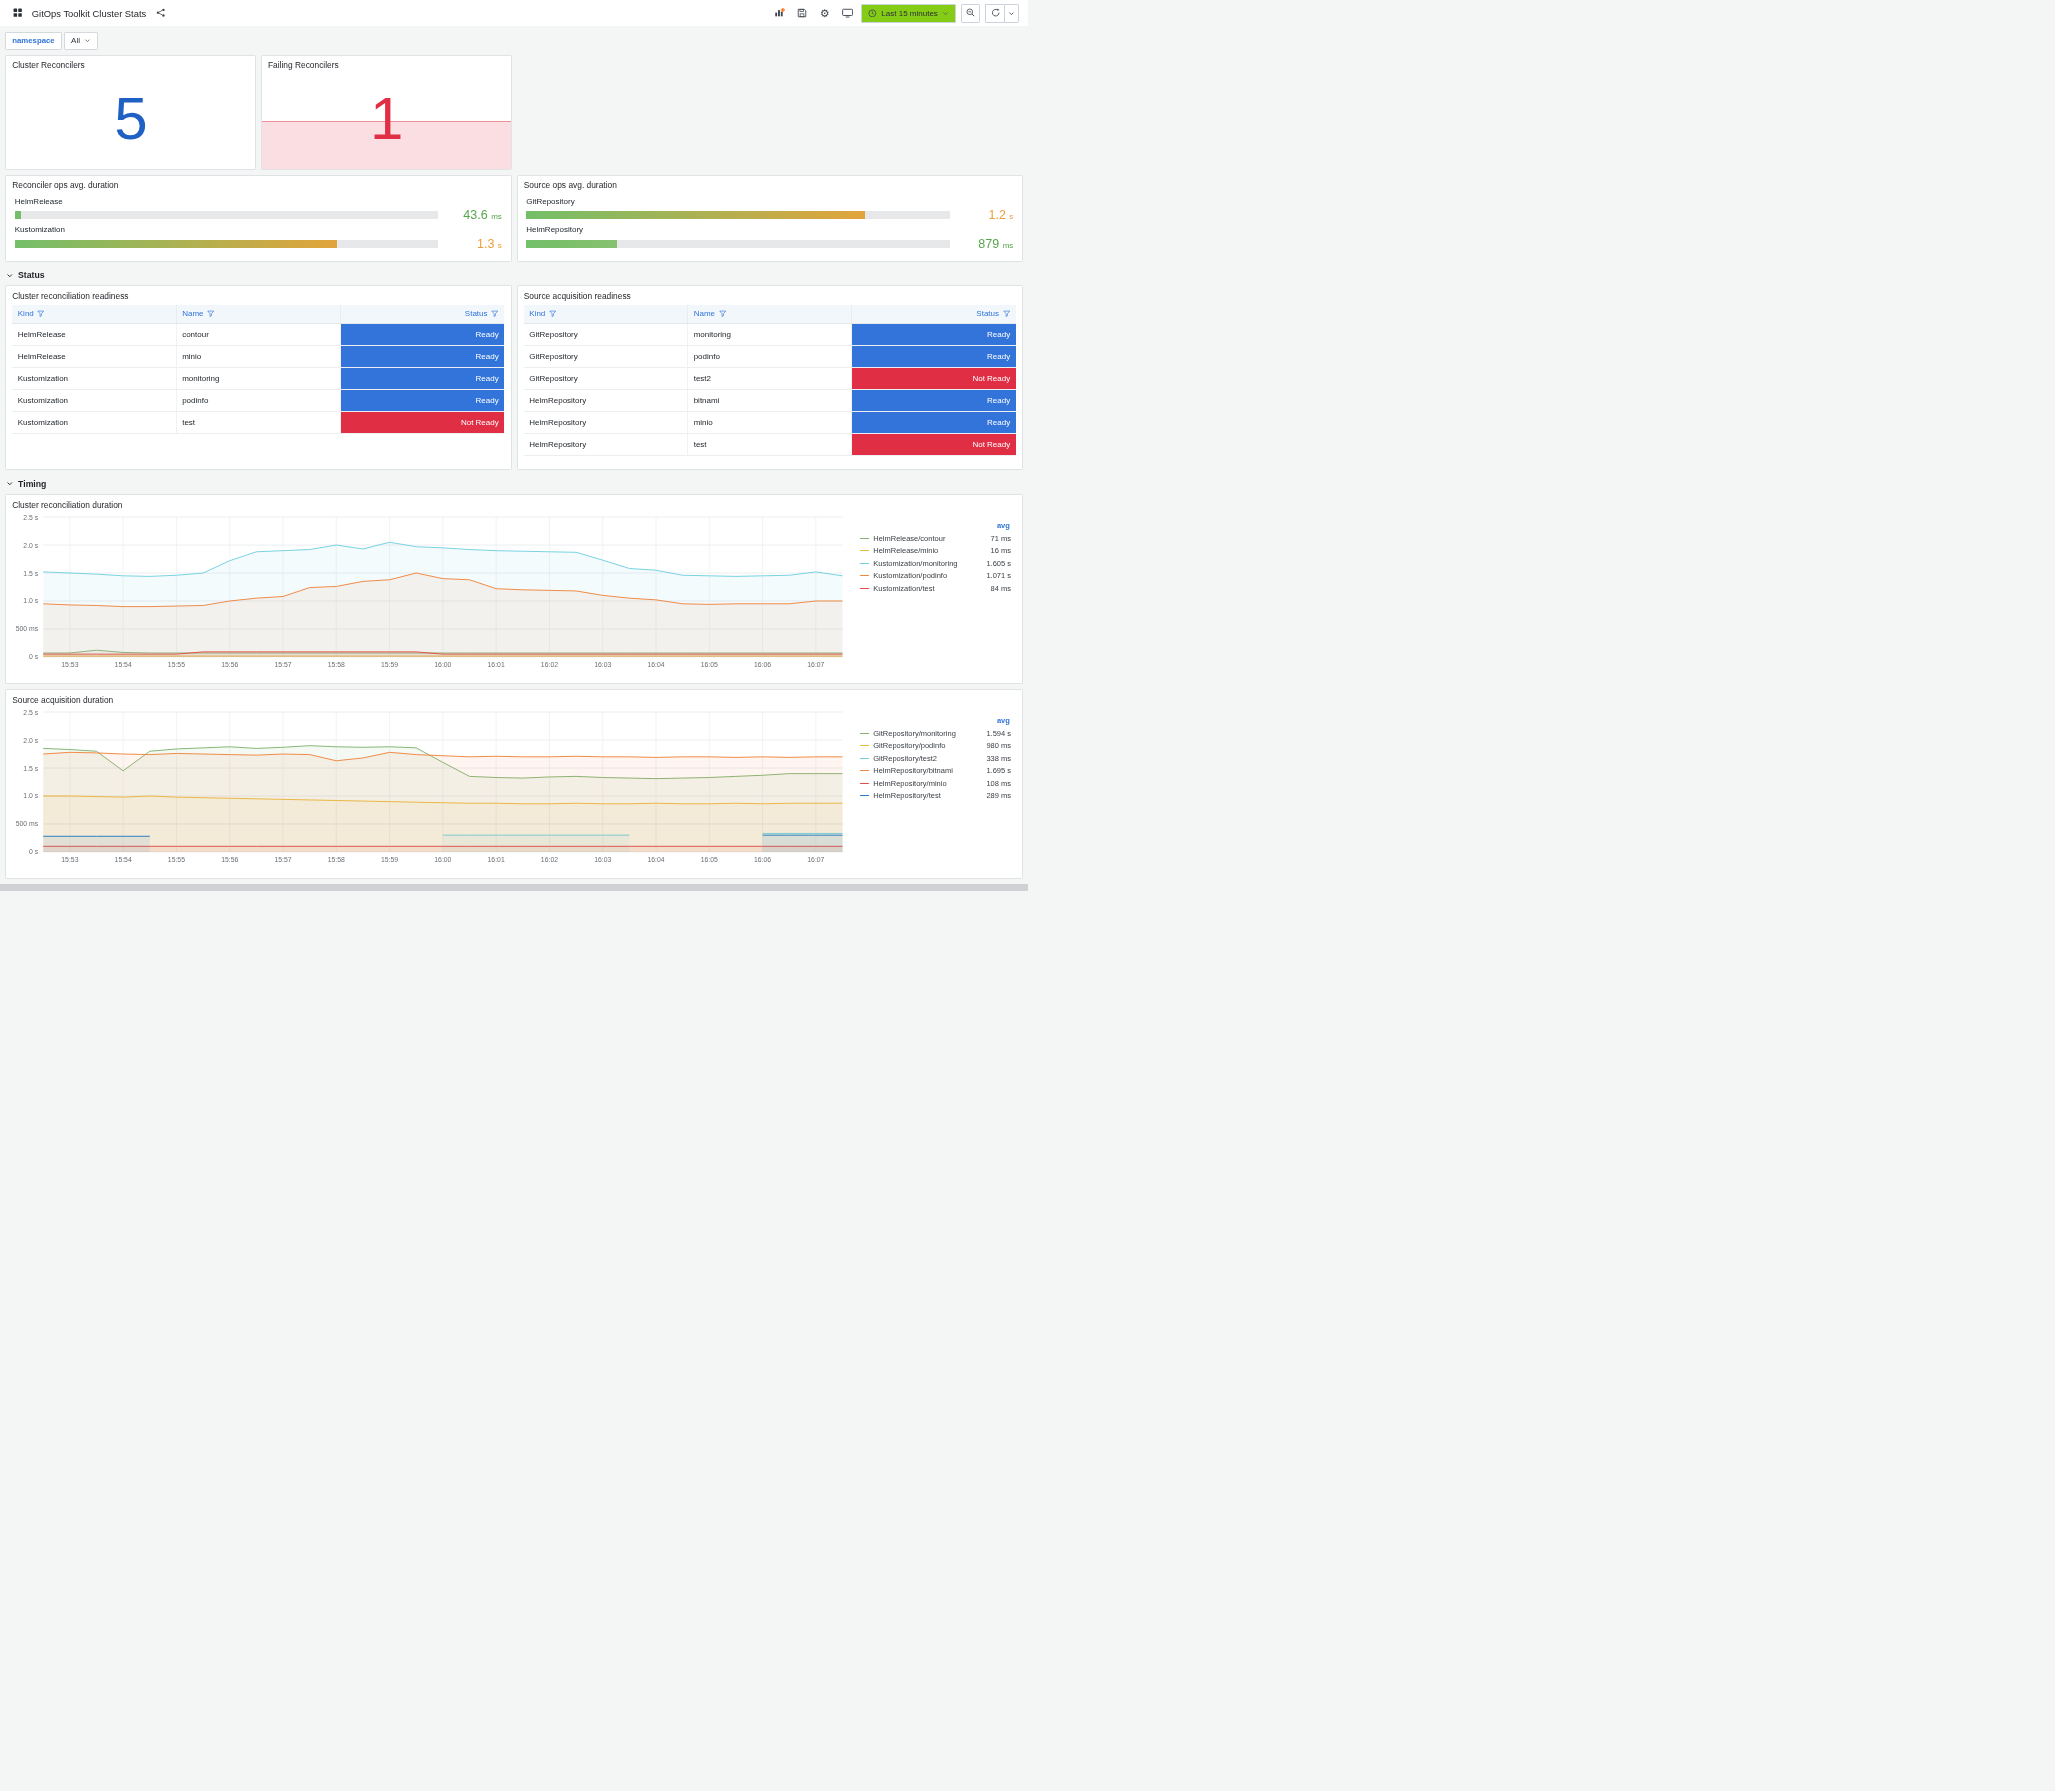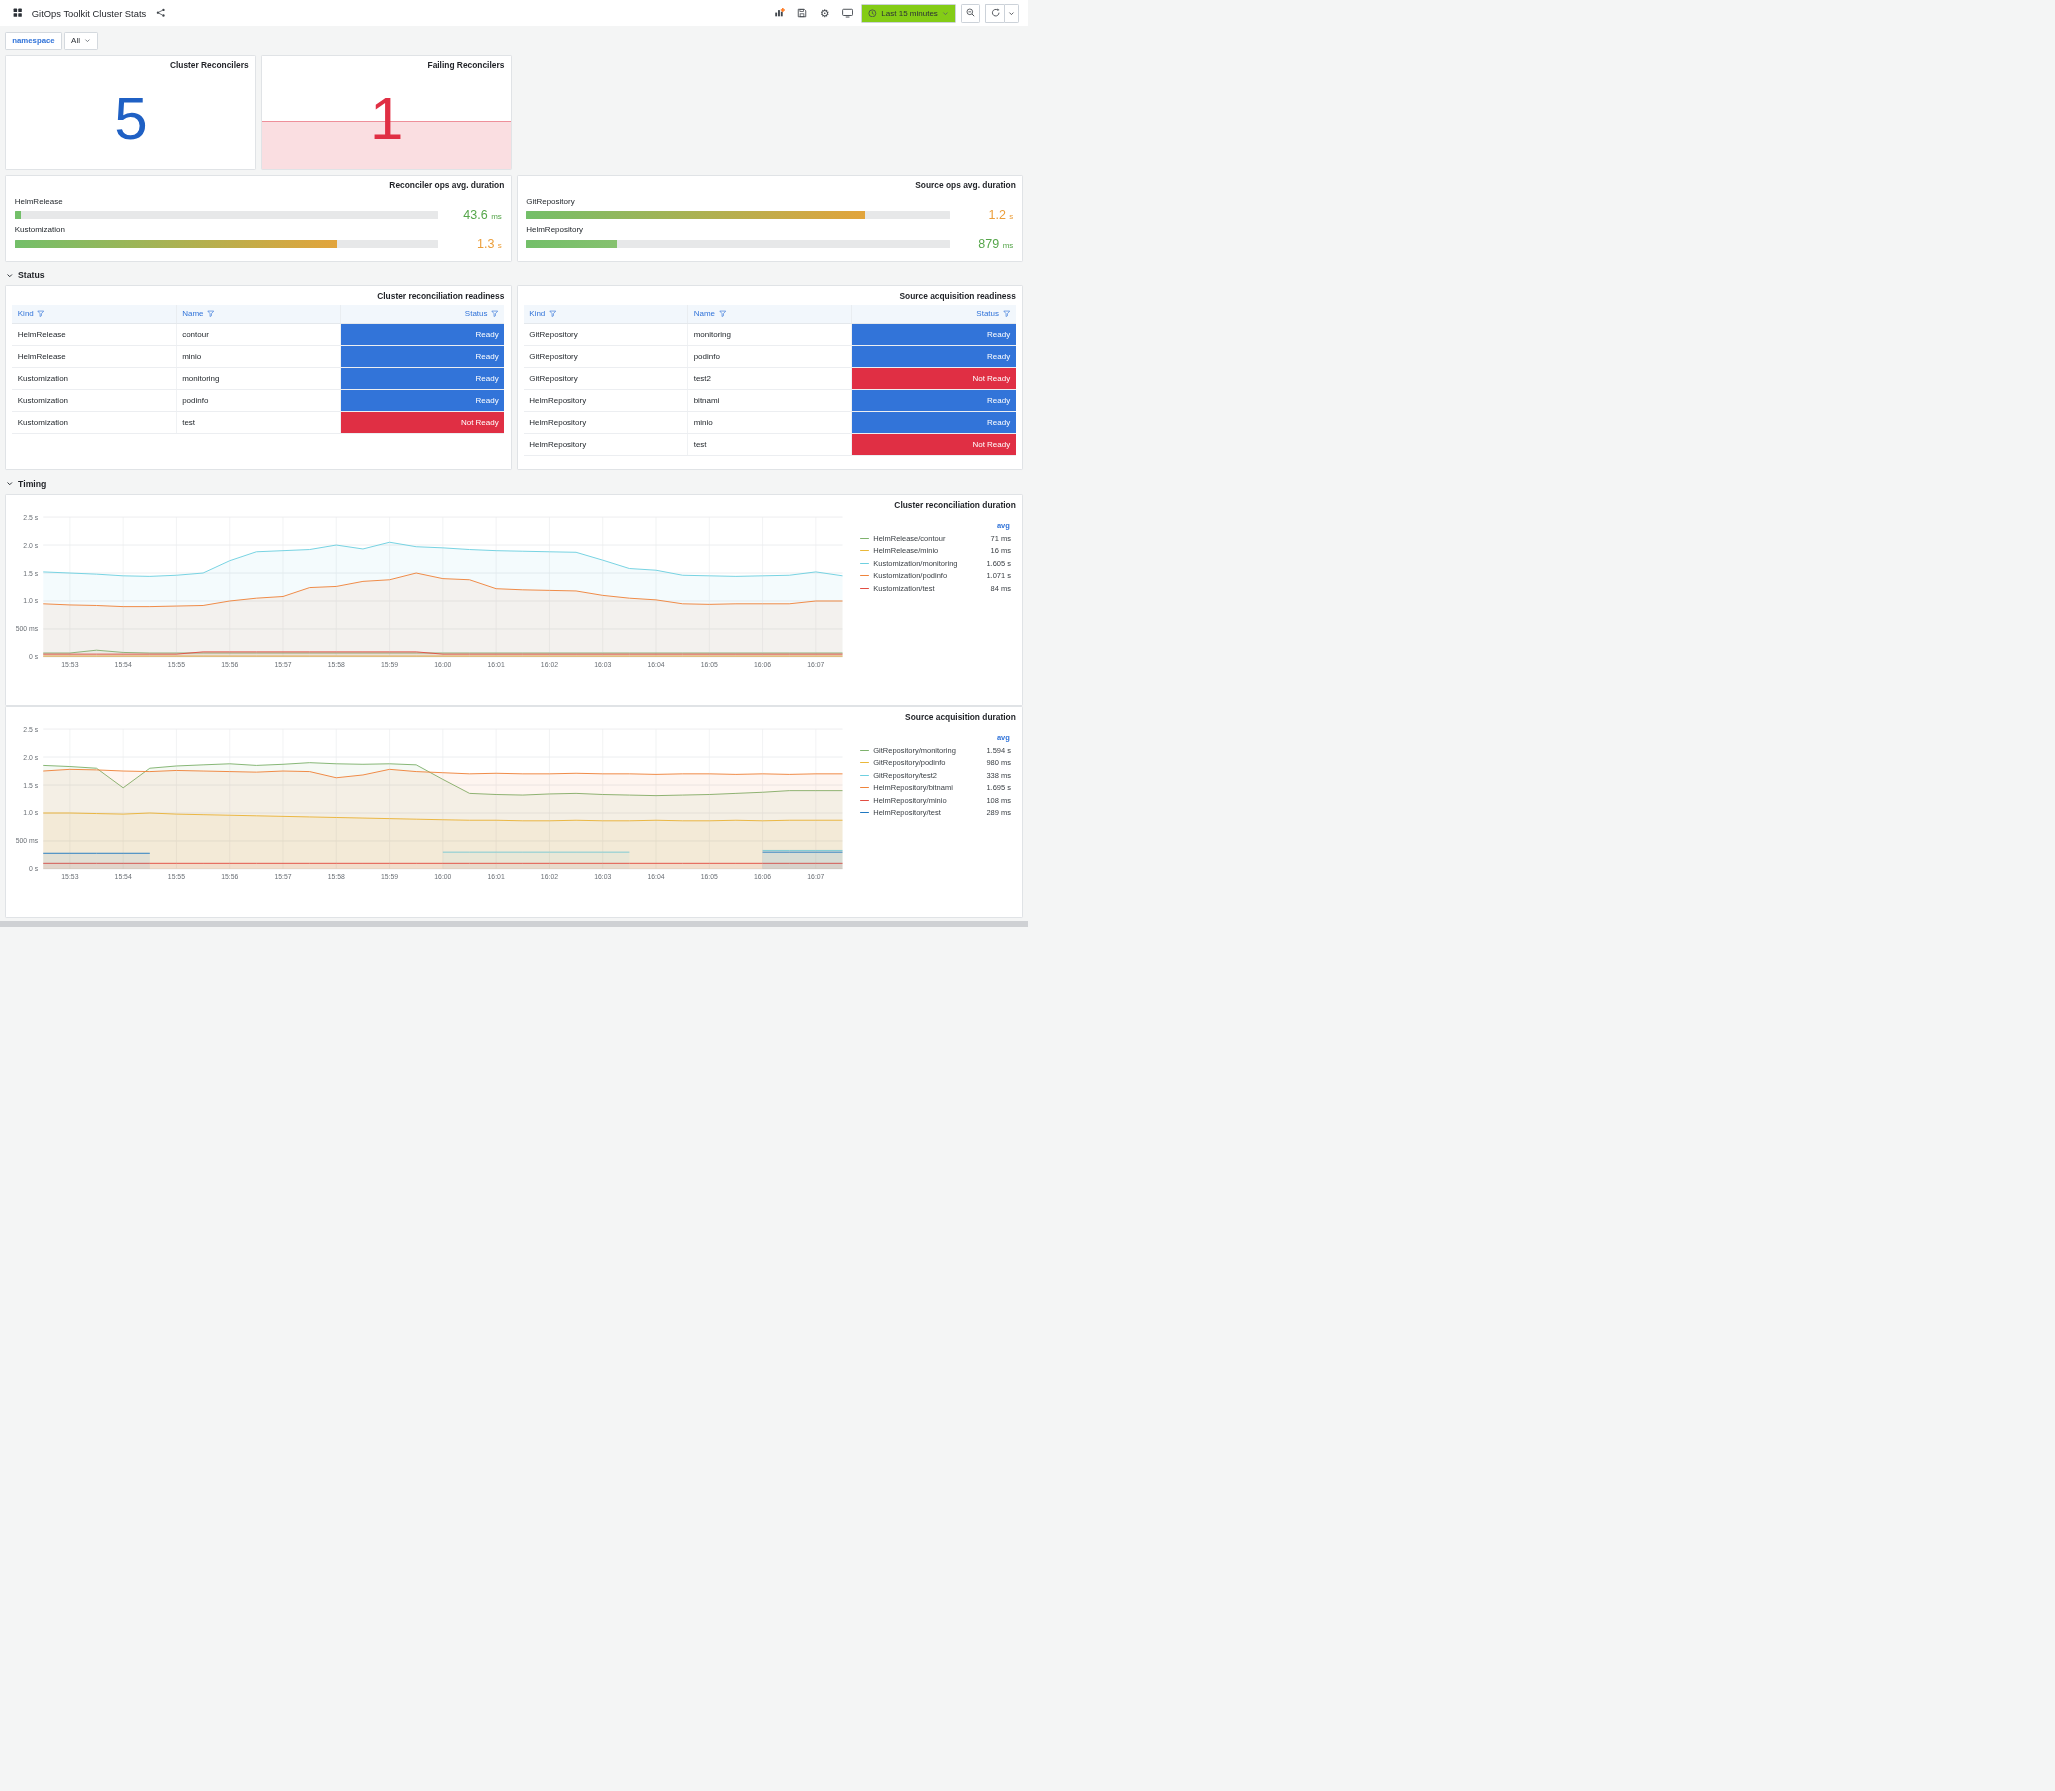--- a/index.html
+++ b/index.html
@@ -25,21 +25,21 @@
   .pill{height:17.5px;background:#fff;border:0.6px solid #d4d9de;border-radius:1.2px;display:flex;align-items:center;gap:3.7px;padding:0 6.2px;font-size:8px;color:#2b3036}
   .varname{color:#3274D9;font-weight:600;font-size:7.8px}
   .pill .caret{color:#6a7077}
 
   
   .row{display:grid;gap:5px;padding:0 5px;margin-bottom:5px}
   .stats-row{grid-template-columns:repeat(4,1fr);height:115px}
   .gauge-row{grid-template-columns:repeat(2,1fr);height:87px}
   .tables-row{grid-template-columns:repeat(2,1fr);height:185px}
   .panel{background:#fff;border:0.6px solid #e0e3e6;border-radius:1.2px;position:relative;overflow:hidden;display:flex;flex-direction:column;padding:3.7px 6.2px}
-  .ptitle{text-align:right;font-size:8.4px;font-weight:700;color:#1f2126;line-height:13.7px;flex:none;position:relative;z-index:2}
+  .ptitle{text-align:left;font-size:8.4px;font-weight:400;color:#1f2126;line-height:13.7px;flex:none;position:relative;z-index:2}
 
   
   .stat-band{position:absolute;left:0;right:0;bottom:0;background:rgba(224,47,68,0.16);border-top:1.2px solid rgba(224,47,68,0.45);z-index:0}
   .stat-valwrap{position:absolute;inset:13.7px 0 0 0;display:flex;align-items:center;justify-content:center;z-index:1}
   .stat-value{font-size:60px;font-weight:500;letter-spacing:-1.2px;line-height:1}
 
   
   .gauge-body{flex:1;display:flex;flex-direction:column;justify-content:space-evenly;padding:1.2px 2.5px 3.7px 2.5px}
   .glabel{font-size:8px;color:#24292e;margin-bottom:2.5px}
   .gbar-line{display:flex;align-items:center;gap:7.5px}
@@ -58,21 +58,21 @@
   .th{flex:1;padding:4.4px 5.6px;color:#3274D9;font-weight:500;display:flex;align-items:center;gap:3.7px;border-right:0.6px solid #e9edf1}
   .th:last-child{border-right:none}
   .th-status{justify-content:flex-end}
   .tr{display:flex;border-bottom:0.6px solid #eceef1;height:22px}
   .td{flex:1;padding:0 5.6px;display:flex;align-items:center;border-right:0.6px solid #f0f2f4;color:#24292e}
   .td:last-child{border-right:none}
   .td-status{justify-content:flex-end;color:#fff}
 
   
   .charts{padding:0 5px}
-  .chart-panel{height:212px;}
+  .chart-panel{height:190px;margin-bottom:5px}
   .chart-body{flex:1;display:flex;align-items:flex-start}
   .chart-body svg{flex:none}
   .chart-body svg text{font-family:"Liberation Sans",sans-serif;font-size:11px;fill:#6a6f75}
   .legend{width:157px;padding:8.7px 1.2px 0 5px;display:flex;flex-direction:column;font-size:7.5px;color:#3c4146}
   .lhead{text-align:right;color:#3274D9;font-weight:600;margin-bottom:1.9px;padding-right:1.2px}
   .lrow{display:flex;align-items:center;gap:4.4px;height:12.5px}
   .lsample{width:8.7px;height:1.2px;border-radius:0.6px;flex:none}
   .lname{flex:1;white-space:nowrap;overflow:hidden}
   .lavg{text-align:right;white-space:nowrap}
 

